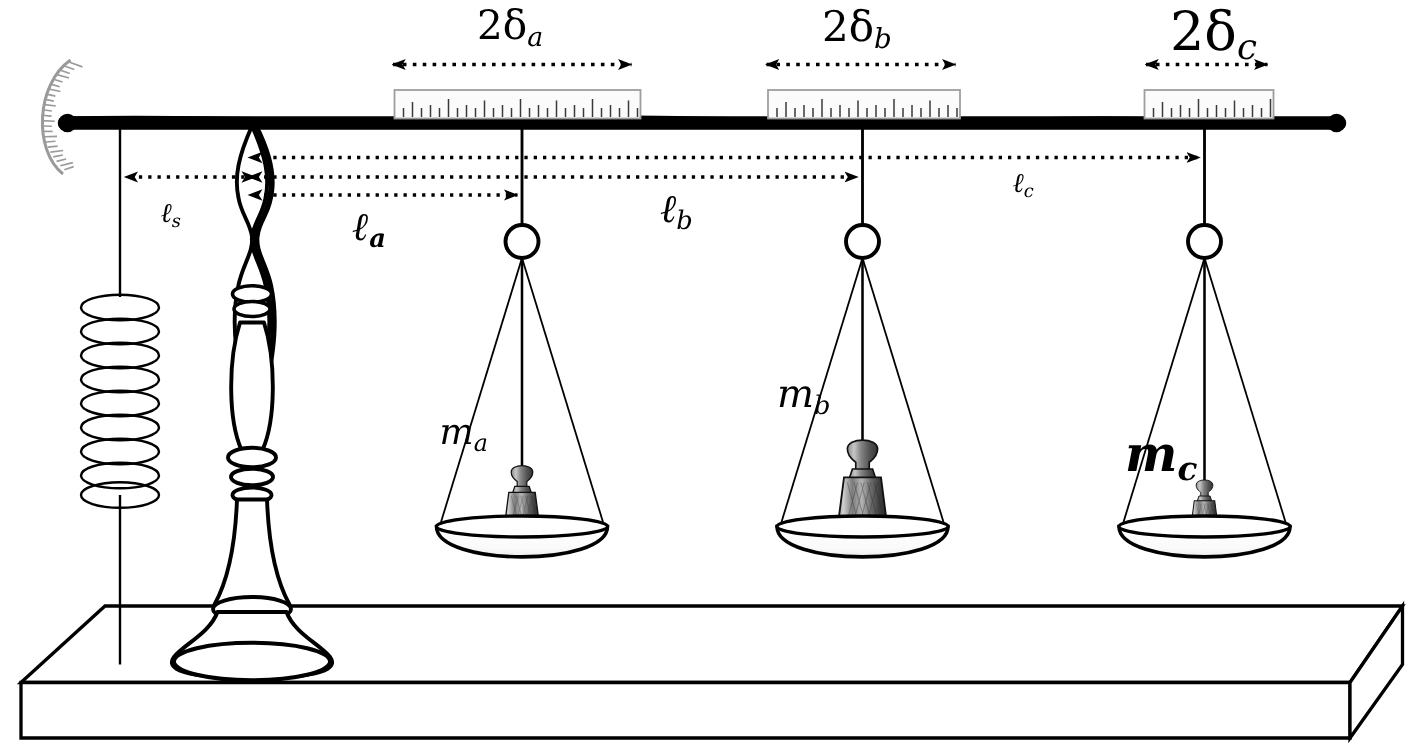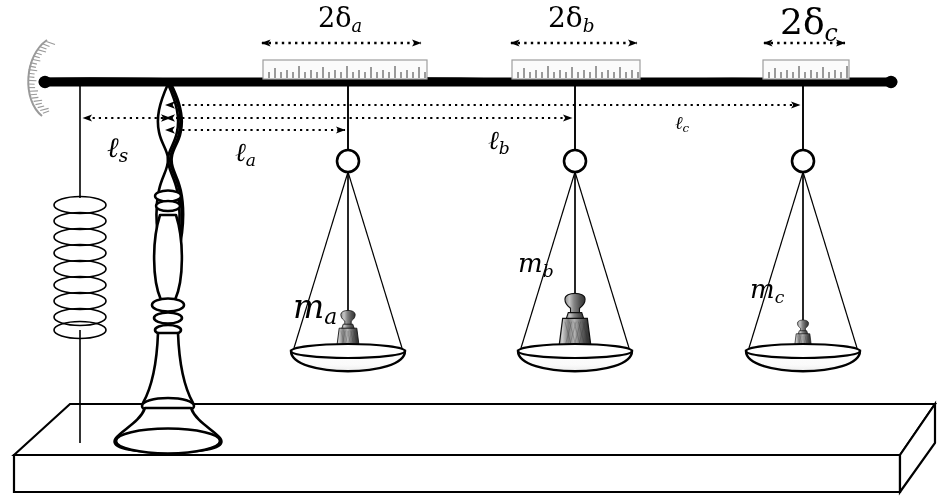--- a/index.html
+++ b/index.html
@@ -325,36 +325,36 @@
 <div class="lbl" style="left:318px;top:4px;font-size:27px;">
   <span class="up">2</span><span class="up">δ</span><span class="sub">a</span>
 </div>
 <div class="lbl" style="left:548px;top:4px;font-size:28px;">
   <span class="up">2</span><span class="up">δ</span><span class="sub">b</span>
 </div>
 <div class="lbl" style="left:780px;top:4px;font-size:36px;">
   <span class="up">2</span><span class="up">δ</span><span class="sub">c</span>
 </div>
 
-<div class="lbl" style="left:107px;top:134px;font-size:28px;">
+<div class="lbl" style="left:107px;top:134px;font-size:18px;">
   <span>ℓ</span><span class="sub">s</span>
 </div>
-<div class="lbl" style="left:235px;top:139px;font-size:26px;">
+<div class="lbl" style="left:235px;top:139px;font-size:26px;font-weight:bold;">
   <span>ℓ</span><span class="sub">a</span>
 </div>
-<div class="lbl" style="left:440px;top:127px;font-size:26px;margin-left:48px;">
+<div class="lbl" style="left:440px;top:127px;font-size:26px;">
   <span>ℓ</span><span class="sub">b</span>
 </div>
 <div class="lbl" style="left:675px;top:114px;font-size:18px;">
   <span>ℓ</span><span class="sub">c</span>
 </div>
 
-<div class="lbl" style="left:293px;top:290px;font-size:33px;">
+<div class="lbl" style="left:293px;top:276px;font-size:24px;">
   <span>m</span><span class="sub">a</span>
 </div>
 <div class="lbl" style="left:518px;top:250px;font-size:26px;text-align:right;">
   <span>m</span><span class="sub">b</span>
 </div>
-<div class="lbl" style="left:750px;top:276px;font-size:26px;">
+<div class="lbl" style="left:750px;top:286px;font-size:33px;font-weight:bold;">
   <span>m</span><span class="sub">c</span>
 </div>
 
 </div>
 
 </body></html>

